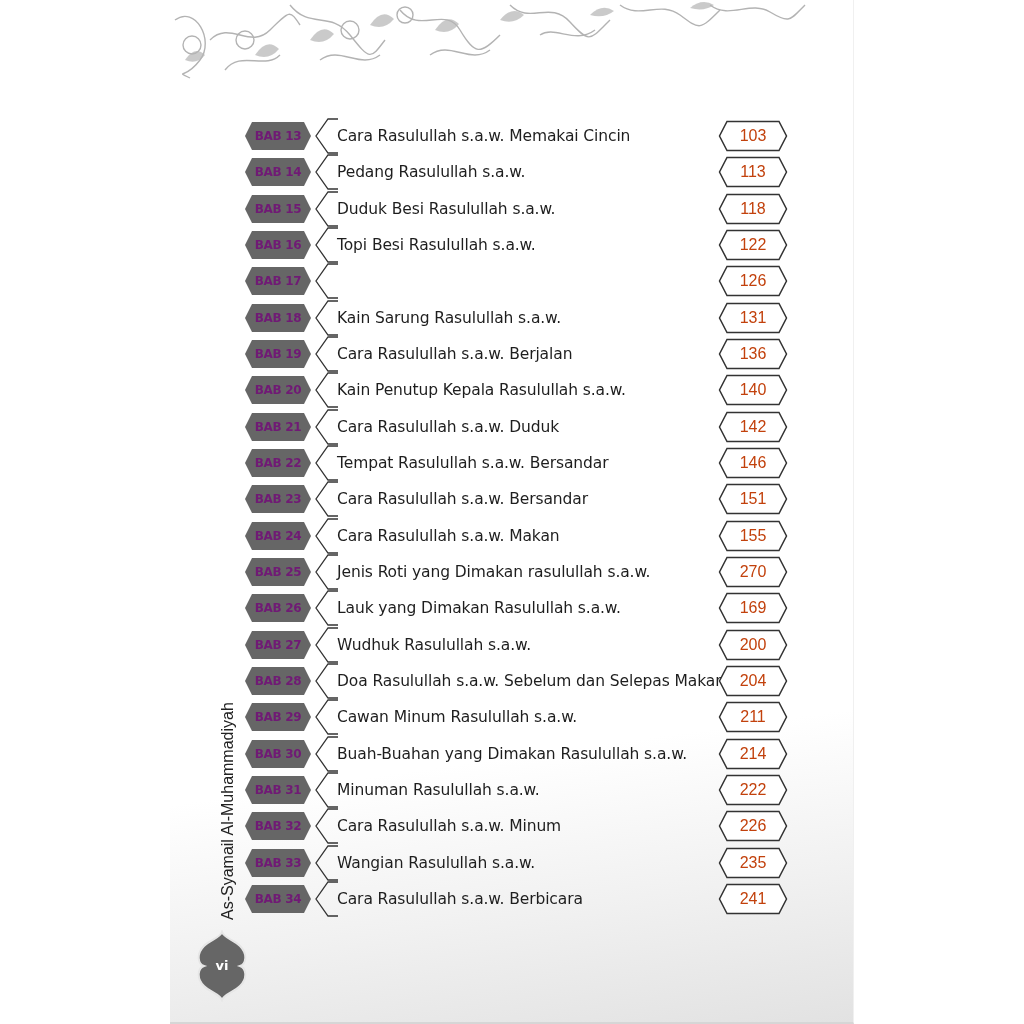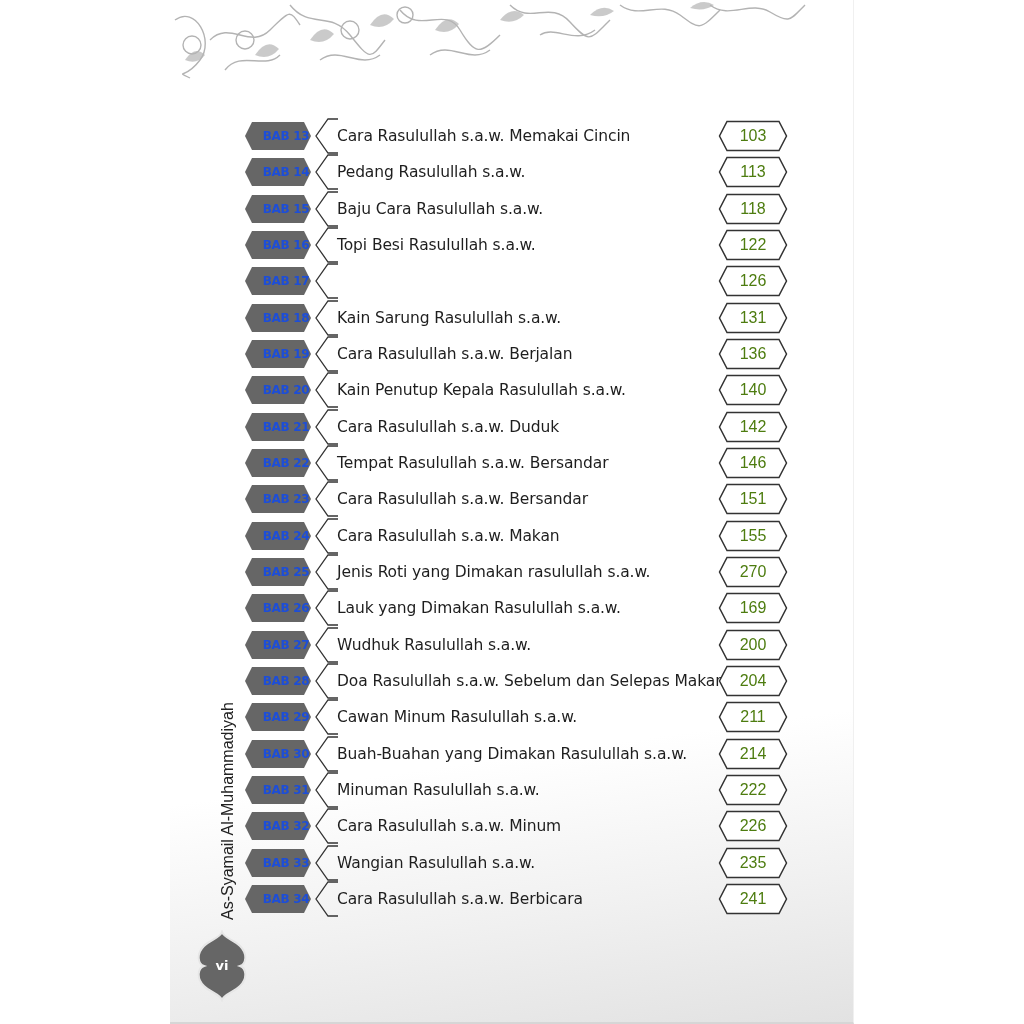--- a/index.html
+++ b/index.html
@@ -18,39 +18,39 @@
     position: absolute; left: 0; top: 0; width: 640px; height: 82px;
   }
   .toc-row {
     position: absolute; left: 244px; width: 545px; height: 30px;
   }
   .bab-badge {
     position: absolute; left: 0; top: 0; width: 68px; height: 30px;
   }
   .bab-badge svg { position: absolute; left: 0; top: 0; }
   .bab-label {
-    position: absolute; left: 8px; top: 0; width: 68px; height: 30px;
+    position: absolute; left: 0; top: 0; width: 68px; height: 30px;
     line-height: 30px; text-align: center;
-    color: #1d4ed8; font-weight: bold; font-size: 12px; letter-spacing: -0.3px;
+    color: #701a75; font-weight: bold; font-size: 12px; letter-spacing: -0.3px;
     font-family: "DejaVu Sans", sans-serif;
   }
   .bracket { position: absolute; left: 70px; top: -3px; }
   .chapter-title {
     position: absolute; left: 93px; top: 0; height: 30px; line-height: 30px;
     font-size: 15.5px; color: #1e1e1e; white-space: nowrap;
     font-family: "DejaVu Sans", sans-serif; letter-spacing: -0.1px;
   }
   .page-num {
     position: absolute; left: 474px; top: -1px; width: 70px; height: 32px;
   }
   .page-num svg { position: absolute; left: 0; top: 0; }
   .page-num-label {
     position: absolute; left: 0; top: 0; width: 70px; height: 32px;
     line-height: 32px; text-align: center;
-    font-size: 16px; color: #4d7c0f;
+    font-size: 16px; color: #c2410c;
     font-family: "Liberation Sans", sans-serif;
   }
   .book-title {
     position: absolute; left: 216px; top: 920px;
     transform: rotate(-90deg); transform-origin: 0 0;
     font-family: "Liberation Sans", sans-serif; font-size: 16px; color: #222;
     white-space: nowrap; width: 240px; line-height: 24px;
   }
   .folio {
     position: absolute; left: 194px; top: 930px; width: 56px; height: 72px;
@@ -138,21 +138,21 @@
     <div class="toc-row" style="top: 193.66px;">
       <div class="bab-badge">
         <svg width="68" height="30" viewBox="0 0 68 30">
           <path d="M8 1 H60 L67 15 L60 29 H8 L1 15 Z" fill="#666666"></path>
         </svg>
         <span class="bab-label">BAB 15</span>
       </div>
       <svg class="bracket" width="26" height="36" viewBox="0 0 26 36">
         <path d="M24 1 H14 L2 18 L14 35 H24" fill="none" stroke="#333333" stroke-width="1.3"></path>
       </svg>
-      <span class="chapter-title">Baju Cara Rasulullah s.a.w.</span>
+      <span class="chapter-title">Duduk Besi Rasulullah s.a.w.</span>
       <div class="page-num">
         <svg width="70" height="32" viewBox="0 0 70 32">
           <path d="M9 1.5 H61 L68.5 16 L61 30.5 H9 L1.5 16 Z" fill="#ffffff" stroke="#333333" stroke-width="1.5"></path>
         </svg>
         <span class="page-num-label">118</span>
       </div>
     </div>
     <div class="toc-row" style="top: 229.99px;">
       <div class="bab-badge">
         <svg width="68" height="30" viewBox="0 0 68 30">

